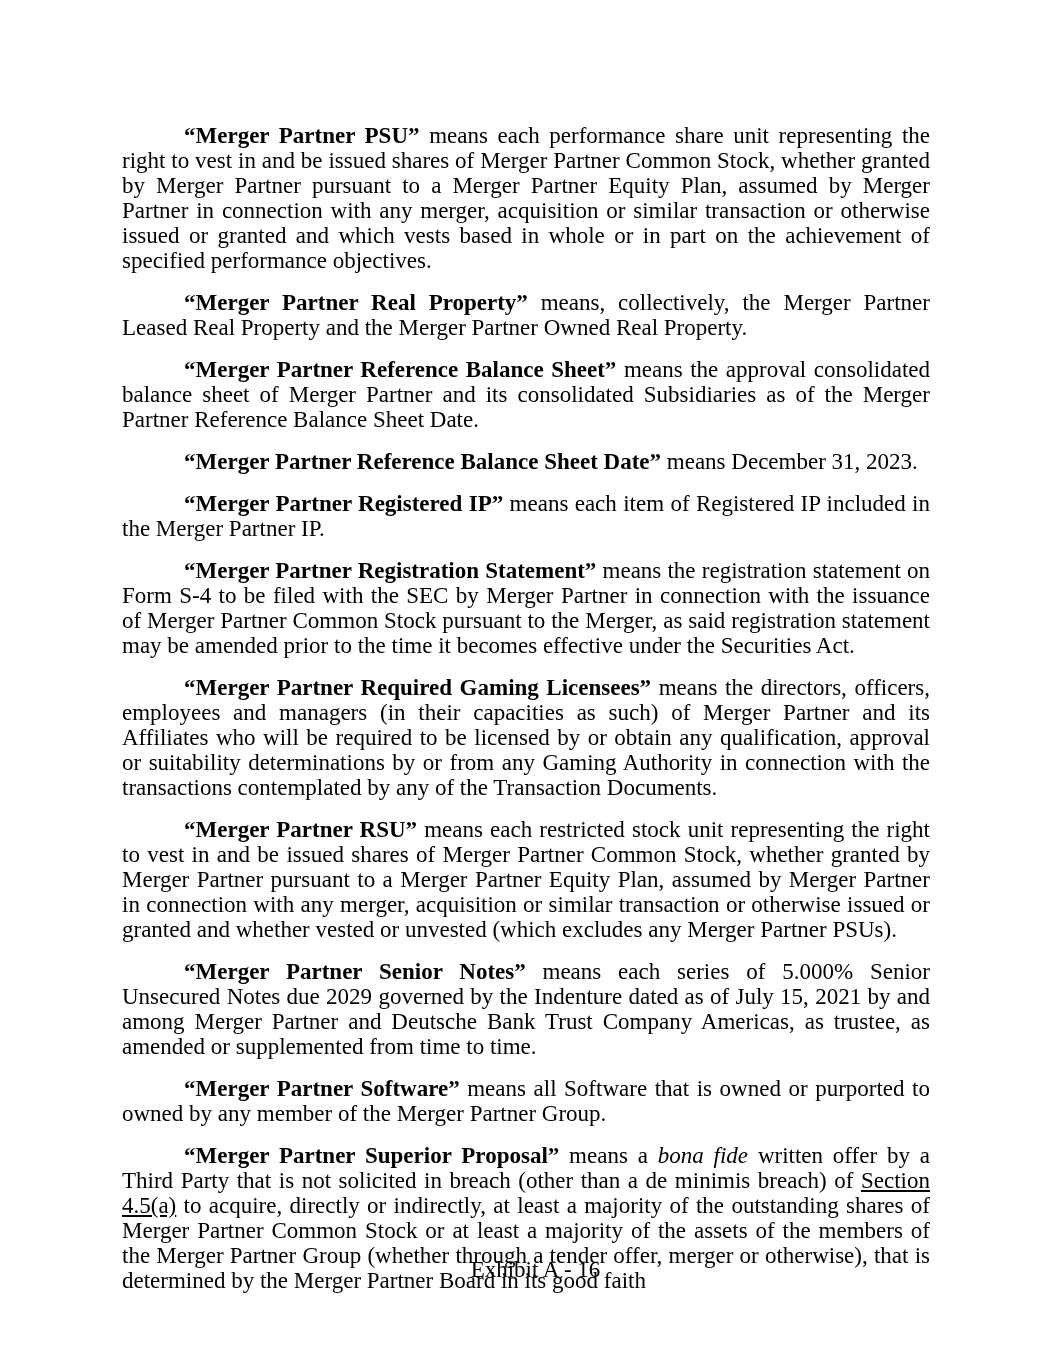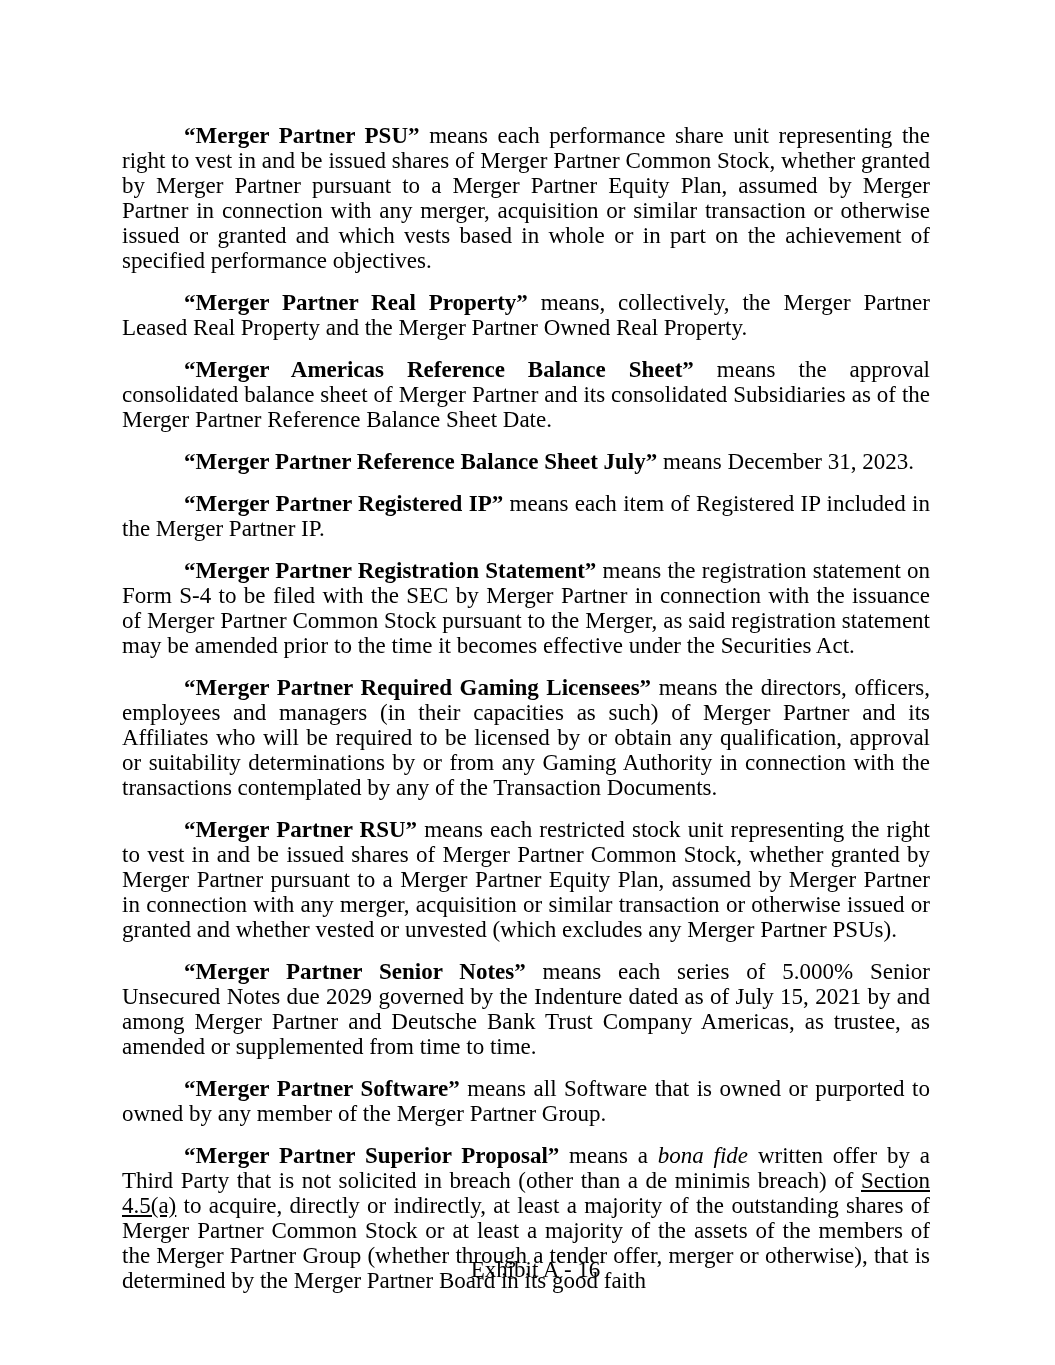--- a/index.html
+++ b/index.html
@@ -37,22 +37,22 @@
     text-indent: 0;
   }
 </style>
 </head>
 <body>
 
 <div class="page">
   <div>
       <p class="para"><span class="b">“Merger Partner PSU”</span><span> means each performance share unit representing the right to vest in and be issued shares of Merger Partner Common Stock, whether granted by Merger Partner pursuant to a Merger Partner Equity Plan, assumed by Merger Partner in connection with any merger, acquisition or similar transaction or otherwise issued or granted and which vests based in whole or in part on the achievement of specified performance objectives.</span></p>
       <p class="para"><span class="b">“Merger Partner Real Property”</span><span> means, collectively, the Merger Partner Leased Real Property and the Merger Partner Owned Real Property.</span></p>
-      <p class="para"><span class="b">“Merger Americas Reference Balance Sheet”</span><span> means the approval consolidated balance sheet of Merger Partner and its consolidated Subsidiaries as of the Merger Partner Reference Balance Sheet Date.</span></p>
-      <p class="para"><span class="b">“Merger Partner Reference Balance Sheet July”</span><span> means December 31, 2023.</span></p>
+      <p class="para"><span class="b">“Merger Partner Reference Balance Sheet”</span><span> means the approval consolidated balance sheet of Merger Partner and its consolidated Subsidiaries as of the Merger Partner Reference Balance Sheet Date.</span></p>
+      <p class="para"><span class="b">“Merger Partner Reference Balance Sheet Date”</span><span> means December 31, 2023.</span></p>
       <p class="para"><span class="b">“Merger Partner Registered IP”</span><span> means each item of Registered IP included in the Merger Partner IP.</span></p>
       <p class="para"><span class="b">“Merger Partner Registration Statement”</span><span> means the registration statement on Form S-4 to be filed with the SEC by Merger Partner in connection with the issuance of Merger Partner Common Stock pursuant to the Merger, as said registration statement may be amended prior to the time it becomes effective under the Securities Act.</span></p>
       <p class="para"><span class="b">“Merger Partner Required Gaming Licensees”</span><span> means the directors, officers, employees and managers (in their capacities as such) of Merger Partner and its Affiliates who will be required to be licensed by or obtain any qualification, approval or suitability determinations by or from any Gaming Authority in connection with the transactions contemplated by any of the Transaction Documents.</span></p>
       <p class="para"><span class="b">“Merger Partner RSU”</span><span> means each restricted stock unit representing the right to vest in and be issued shares of Merger Partner Common Stock, whether granted by Merger Partner pursuant to a Merger Partner Equity Plan, assumed by Merger Partner in connection with any merger, acquisition or similar transaction or otherwise issued or granted and whether vested or unvested (which excludes any Merger Partner PSUs).</span></p>
       <p class="para"><span class="b">“Merger Partner Senior Notes”</span><span> means each series of 5.000% Senior Unsecured Notes due 2029 governed by the Indenture dated as of July 15, 2021 by and among Merger Partner and Deutsche Bank Trust Company Americas, as trustee, as amended or supplemented from time to time.</span></p>
       <p class="para"><span class="b">“Merger Partner Software”</span><span> means all Software that is owned or purported to owned by any member of the Merger Partner Group.</span></p>
       <p class="para"><span class="b">“Merger Partner Superior Proposal”</span><span> means a </span><span class="i">bona fide</span><span> written offer by a Third Party that is not solicited in breach (other than a de minimis breach) of </span><span class="u">Section 4.5(a)</span><span> to acquire, directly or indirectly, at least a majority of the outstanding shares of Merger Partner Common Stock or at least a majority of the assets of the members of the Merger Partner Group (whether through a tender offer, merger or otherwise), that is determined by the Merger Partner Board in its good faith</span></p>
     </div>
   <div class="footer">Exhibit A - 16</div>
 </div>

